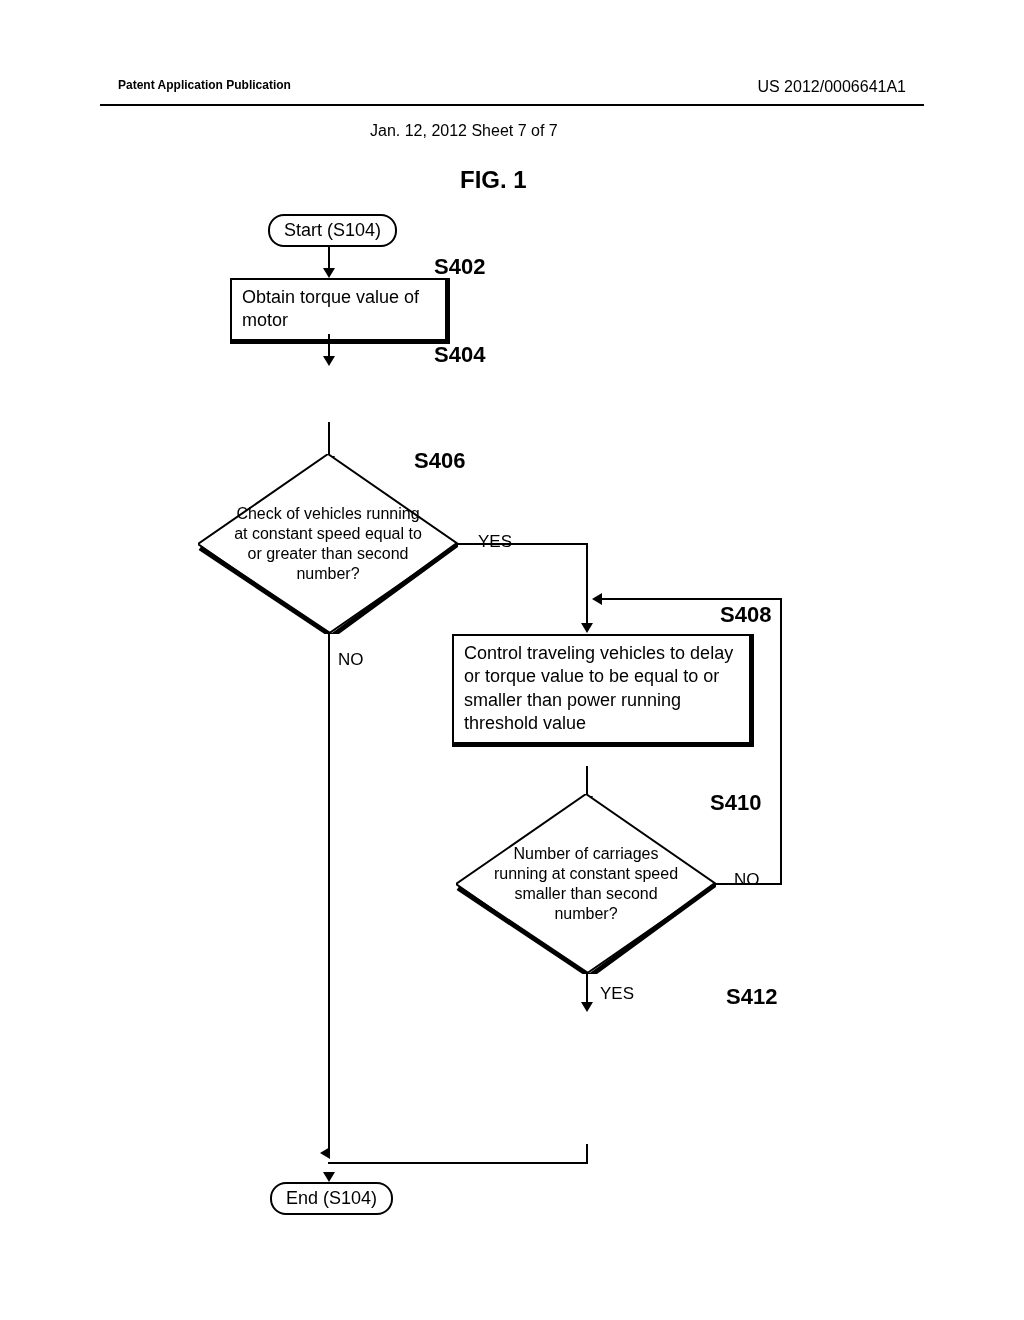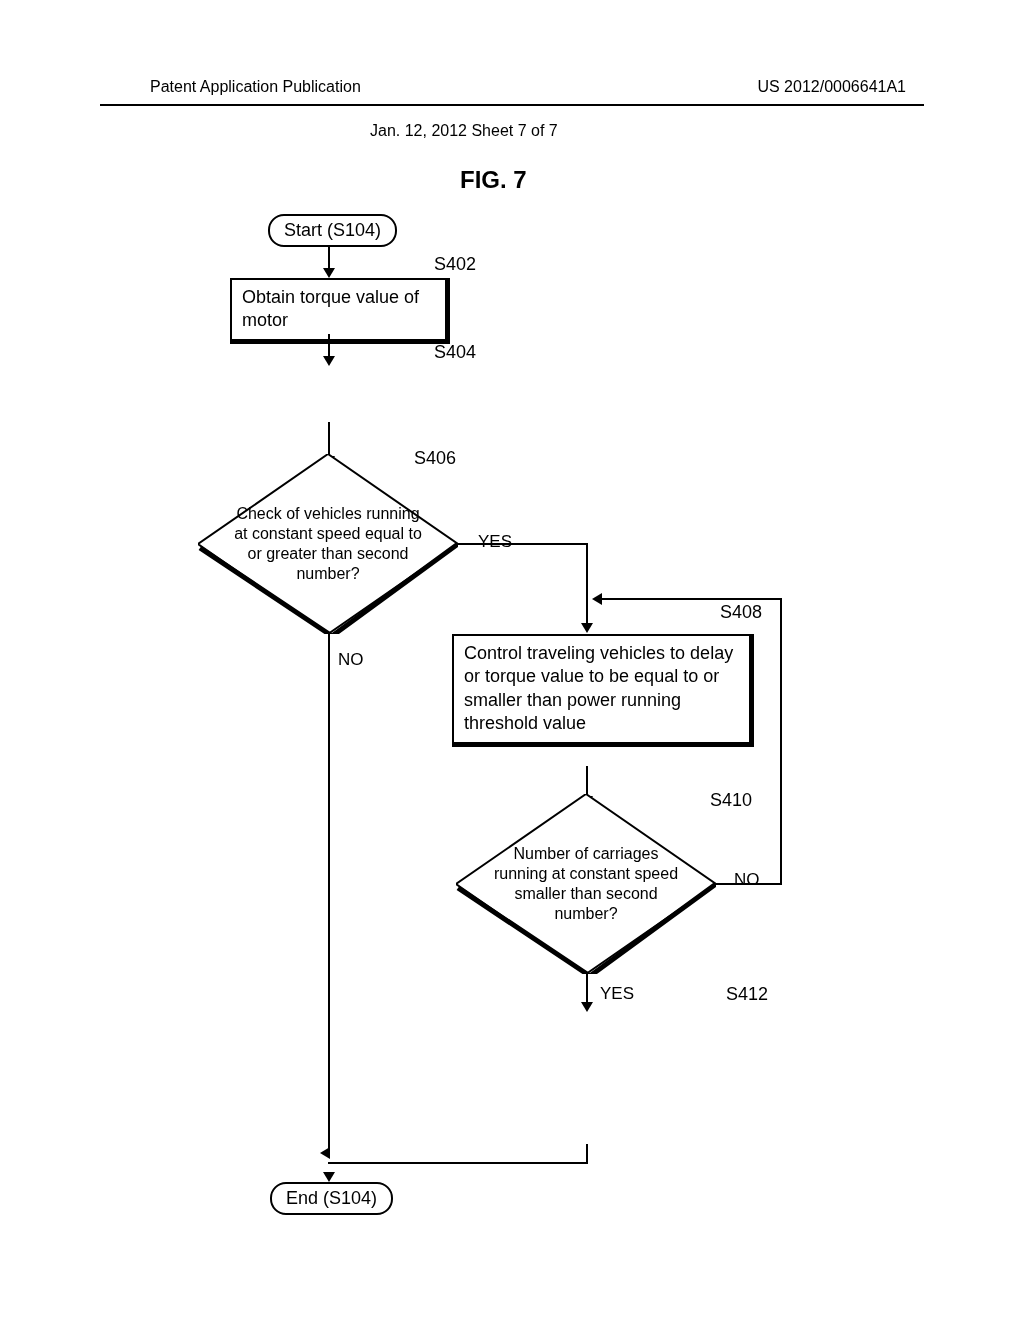--- a/index.html
+++ b/index.html
@@ -16,23 +16,22 @@
   .page-header {
     position: absolute;
     top: 78px;
     left: 0;
     width: 1024px;
     height: 24px;
   }
   .hdr-left {
     position: absolute;
     left: 118px;
-    font-size: 16px;
-    font-weight: normal;
-    margin-left: 32px;
+    font-size: 12px;
+    font-weight: bold;
   }
   .hdr-mid {
     position: absolute;
     left: 370px;
     font-size: 16px;
     margin-top: 44px;
   }
   .hdr-right {
     position: absolute;
     right: 118px;
@@ -96,21 +95,22 @@
     left: 50%;
     transform: translate(-50%, -50%);
     text-align: center;
     font-size: 16px;
     line-height: 1.25;
     width: 200px;
   }
   
   .slabel {
     position: absolute;
-    font-size: 18px;
+    font-size: 22px;
+    font-weight: bold;
   }
   
   .branch {
     position: absolute;
     font-size: 17px;
   }
   
   .vline {
     position: absolute;
     width: 2px;
@@ -141,21 +141,21 @@
 </head>
 <body>
 
 <div class="page-header">
   <span class="hdr-left">Patent Application Publication</span>
   <span class="hdr-mid">Jan. 12, 2012  Sheet 7 of 7</span>
   <span class="hdr-right">US 2012/0006641A1</span>
 </div>
 <div class="header-line"></div>
 
-<div class="fig-title">FIG. 7</div>
+<div class="fig-title">FIG. 1</div>
 
 <div class="flow">
 
   <div class="term" style="left:268px; top:214px;">Start (S104)</div>
 
   <div class="vline" style="left:328px; top:246px; height:24px;"></div>
   <div class="arrow-down" style="left:323px; top:268px;"></div>
   <div class="slabel" style="left:434px; top:254px;">S402</div>
 
   <div class="proc" style="left:230px; top:278px; width:220px;">Obtain torque value of motor</div>

